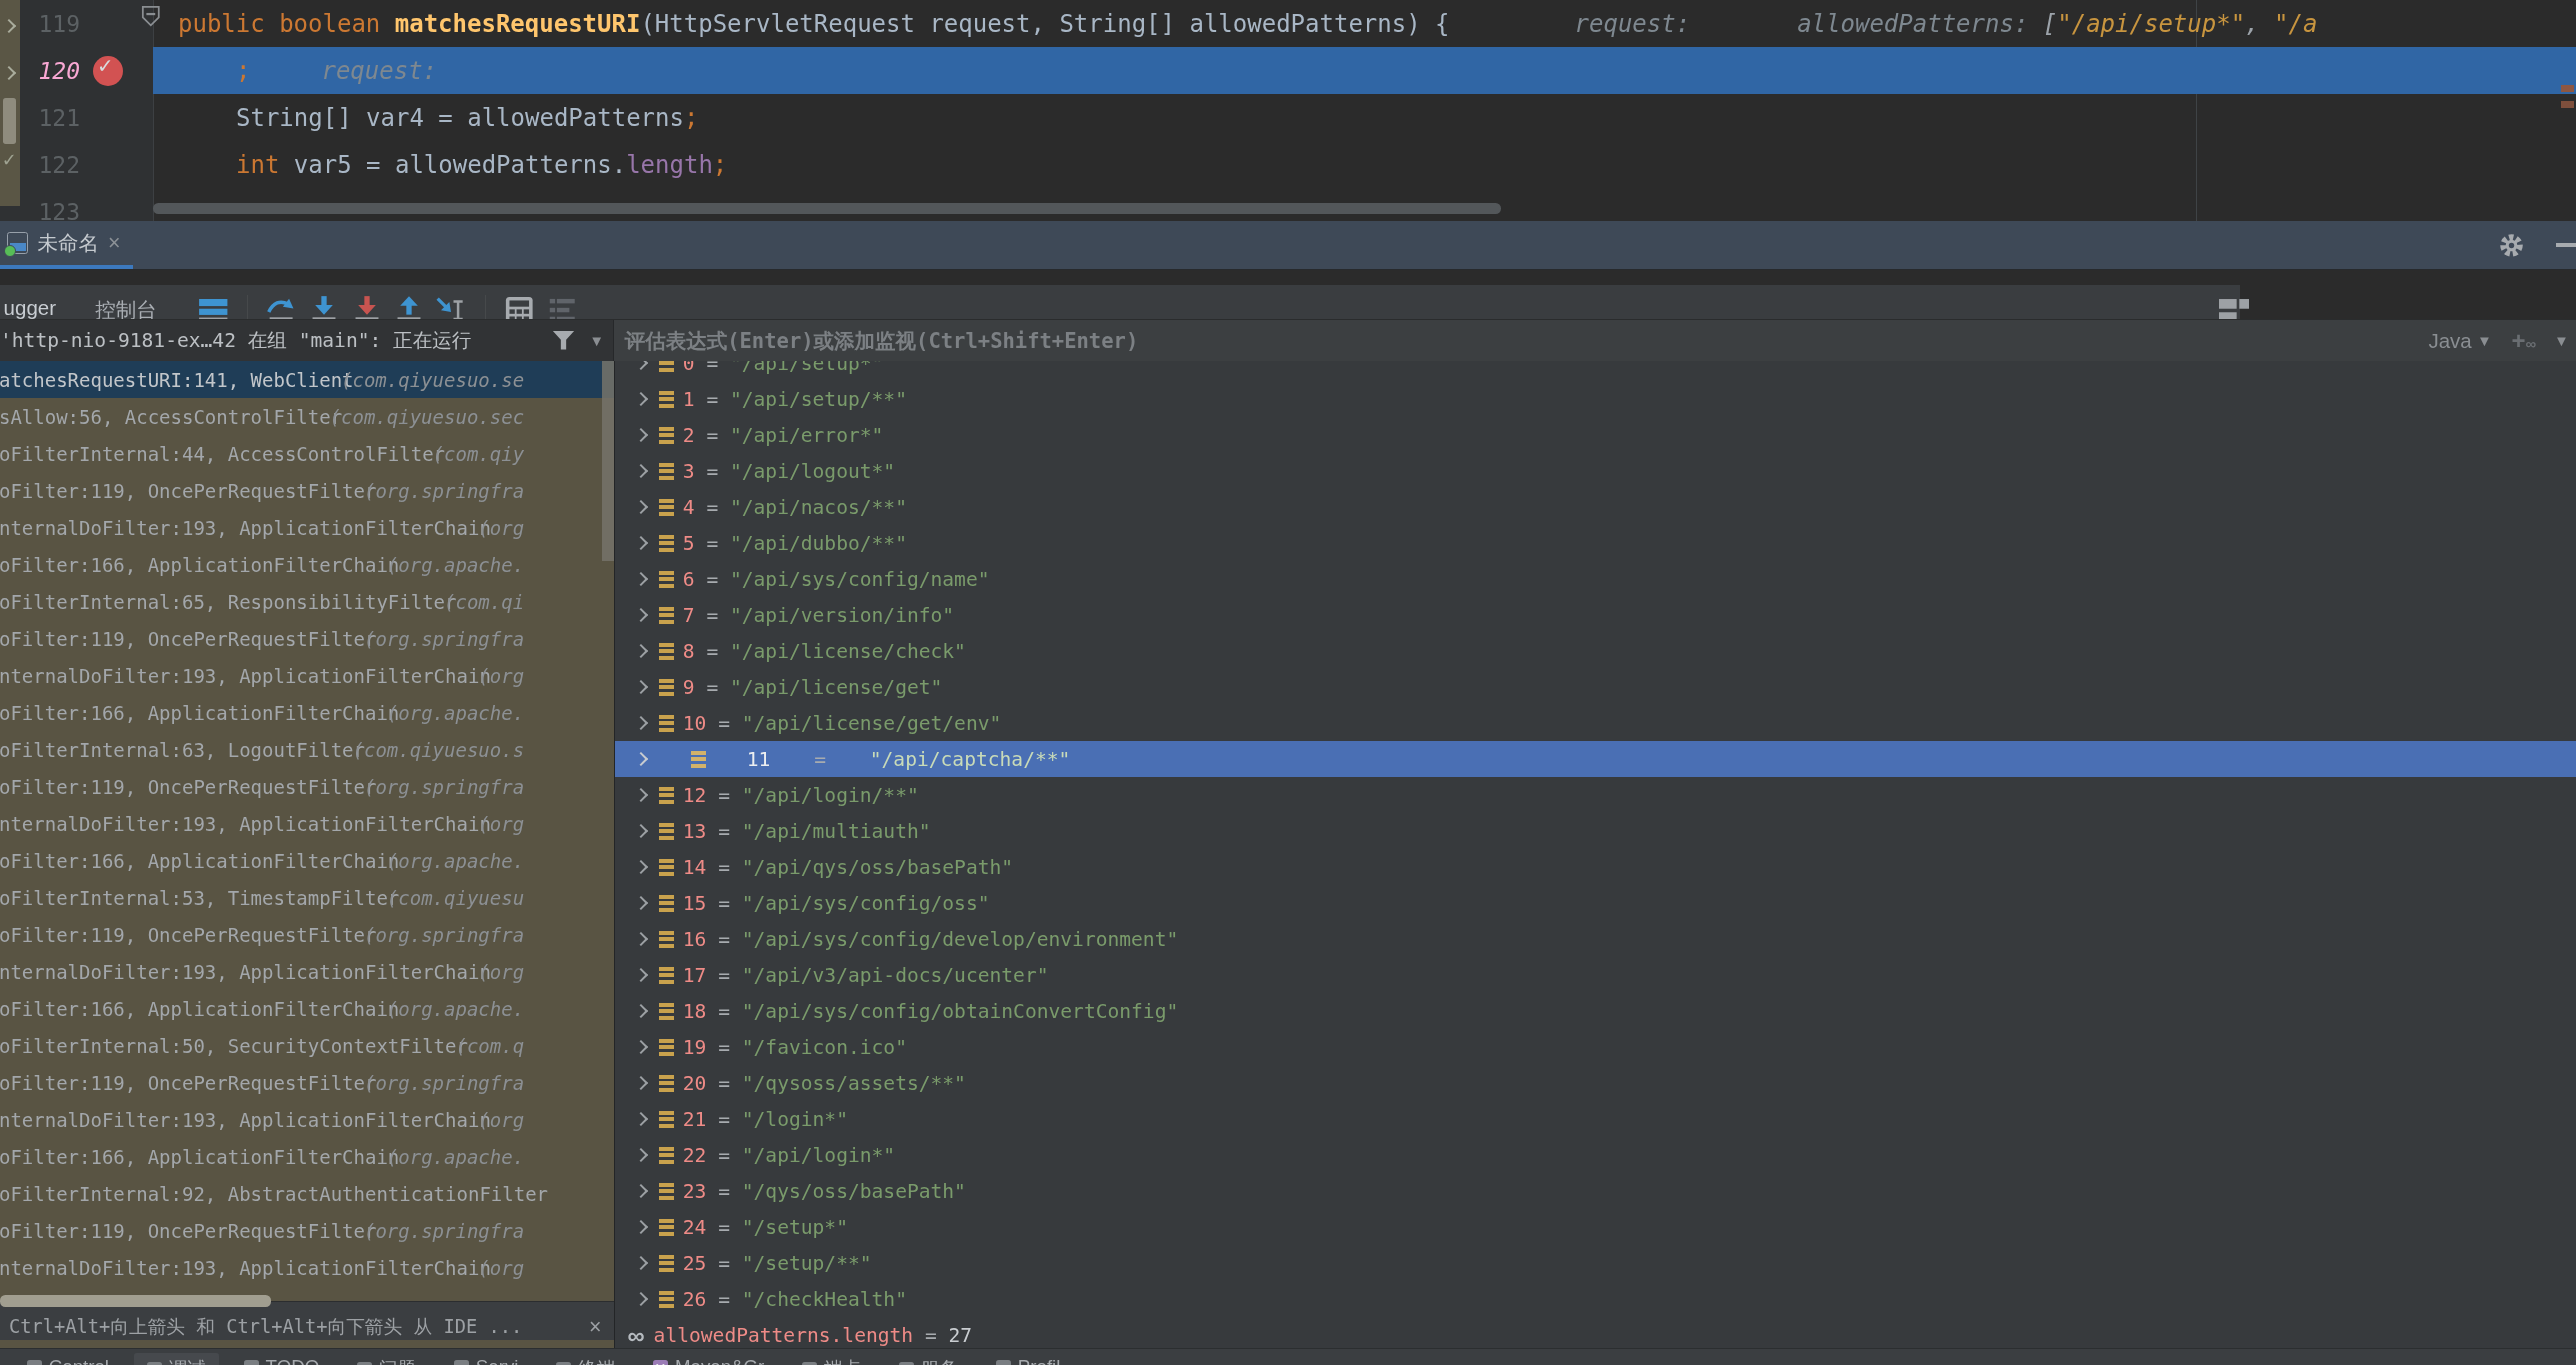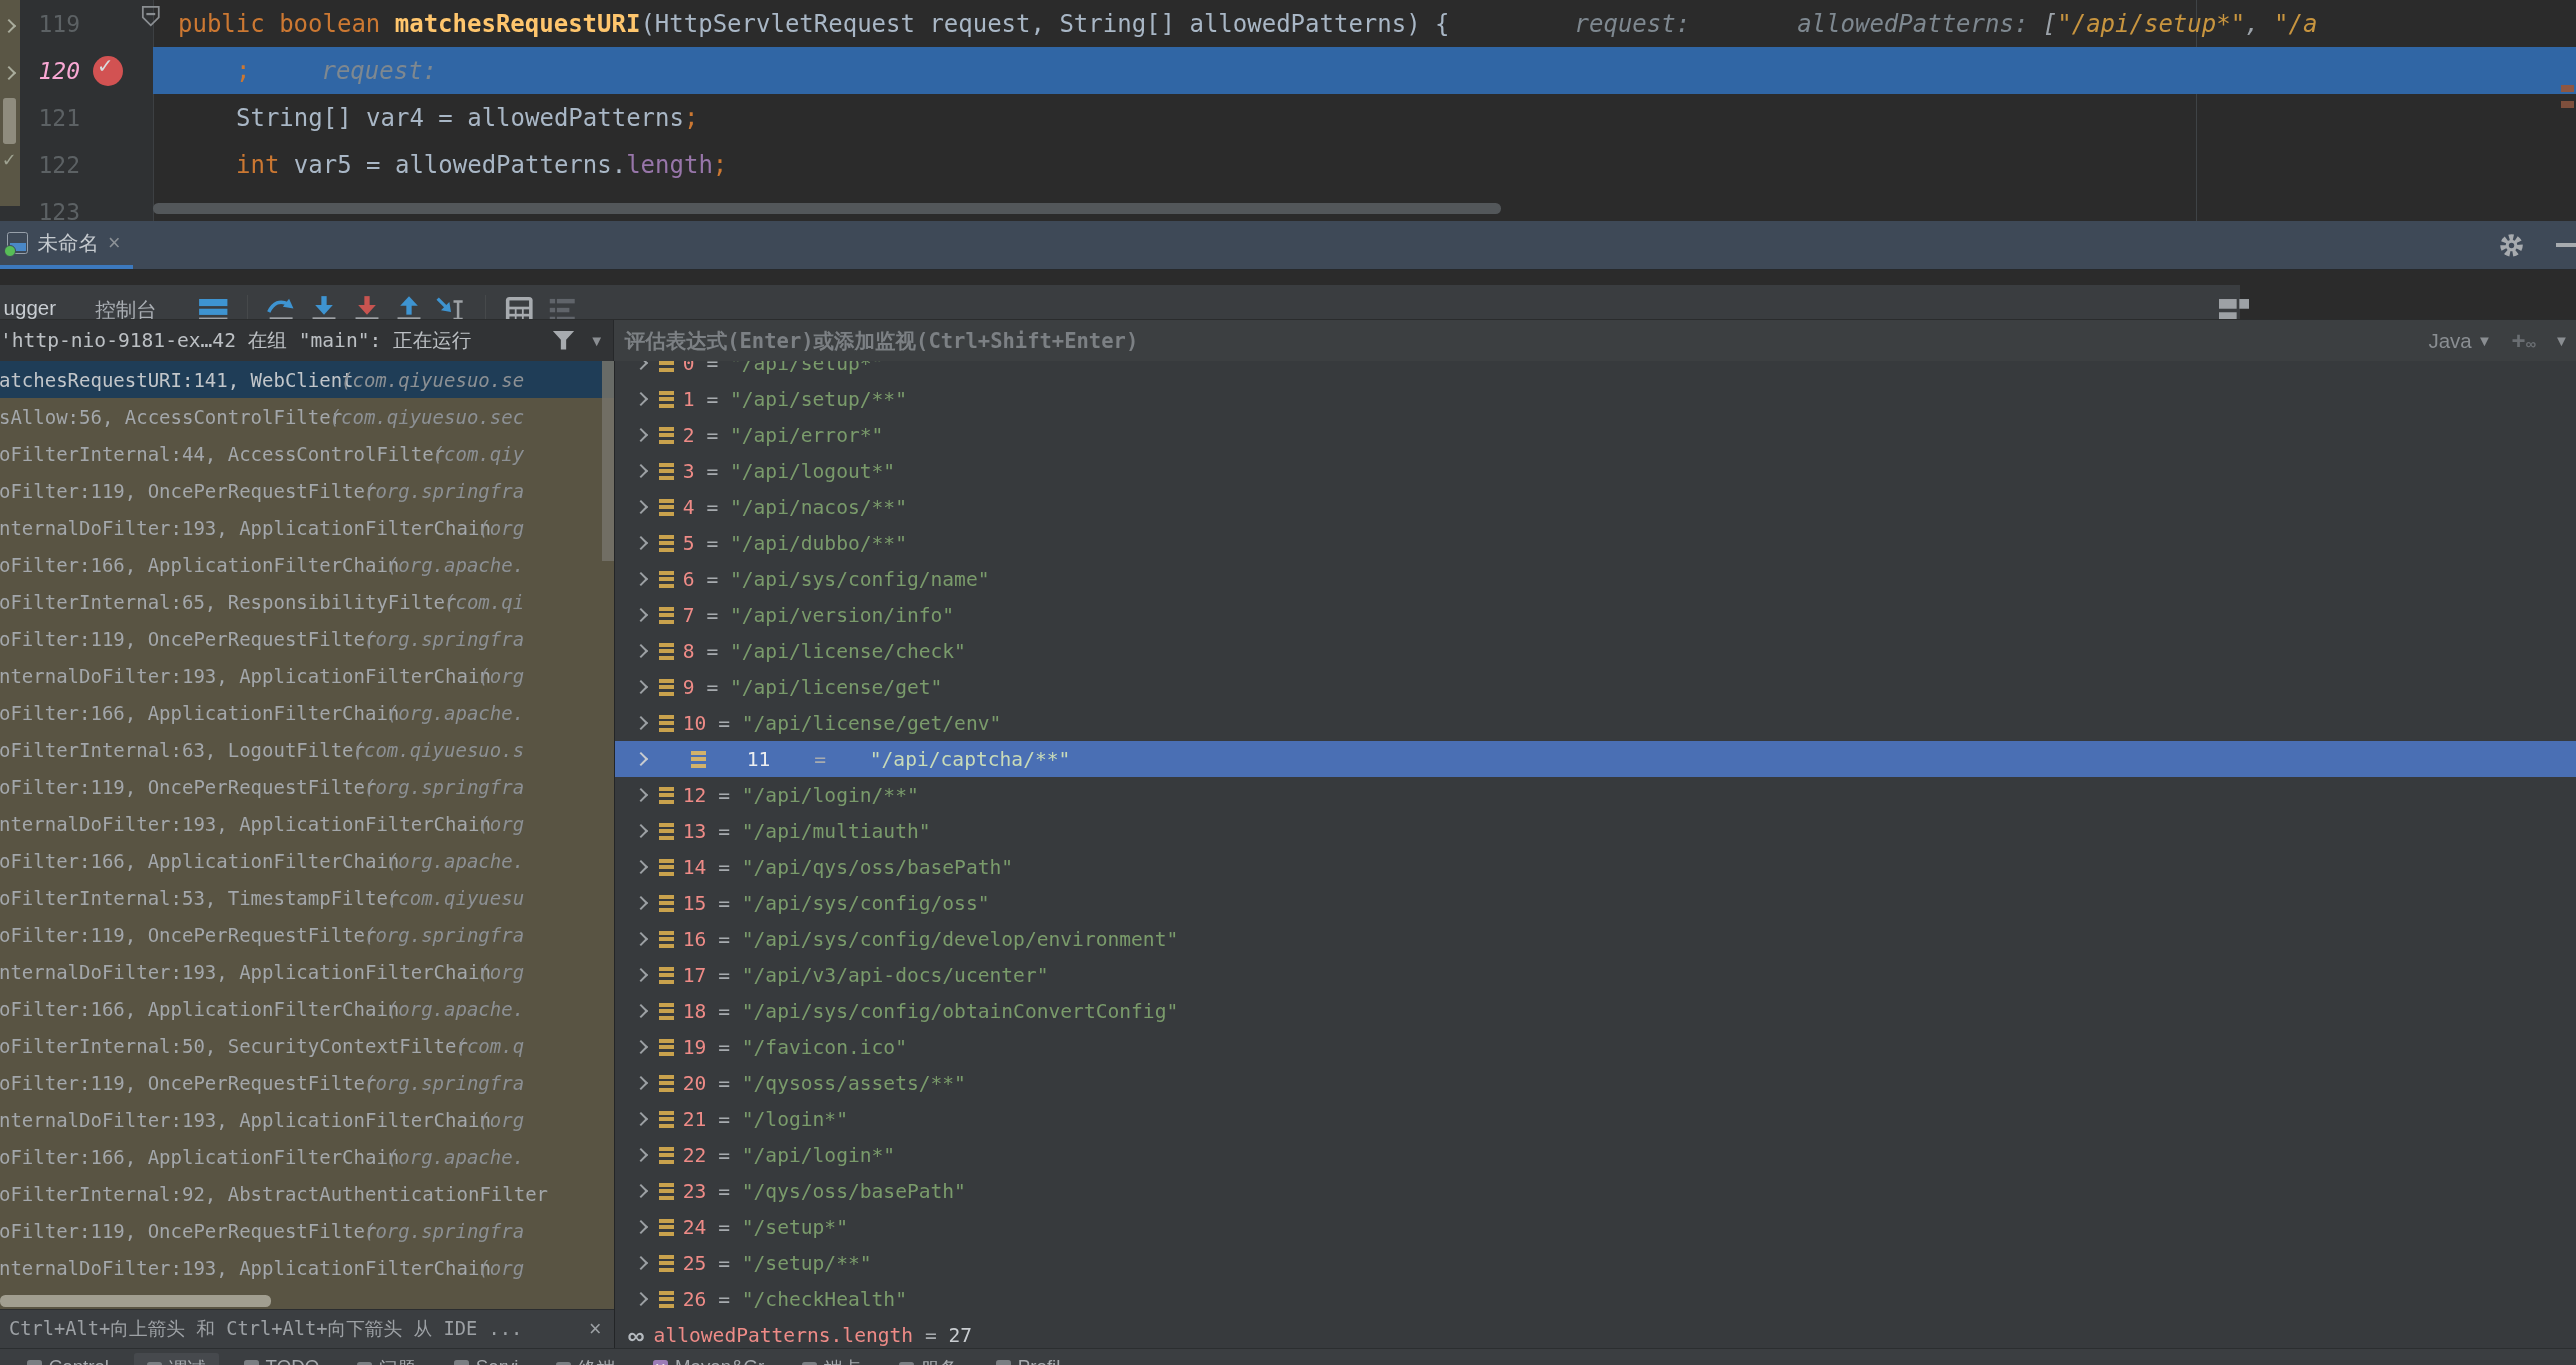--- a/index.html
+++ b/index.html
@@ -73,21 +73,21 @@
   
   .main{position:absolute;left:0;top:361px;width:2576px;height:987px;display:flex;}
   .frames{flex:none;width:614px;position:relative;background:#595443;border-right:1.8px solid #232527;box-sizing:content-box;overflow:hidden;}
   .frame-row{height:37px;display:flex;align-items:center;white-space:nowrap;overflow:hidden;font-size:19px;text-indent:-12.5px;}
   .frame-row.sel{background:#1F3D57;}
   .frame-m{color:#A3A7AB;}
   .frame-p{color:#8C9094;font-style:italic;}
   .frame-row.sel .frame-m{color:#C2C6CA;}
   .frames-vscroll{position:absolute;right:0;top:0;width:11.6px;height:200px;background:#76736A;opacity:.85;z-index:4;}
   .frames-hscroll{position:absolute;left:0;top:934px;width:271px;height:11.6px;background:#A19E90;border-radius:5.3px;z-index:4;}
-  .hintbar{position:absolute;left:0;bottom:0;width:100%;height:39px;background:#3B3E41;border-top:0.9px solid #2B2D2F;display:flex;align-items:center;box-sizing:border-box;padding:0 12.5px 0 9px;}
+  .hintbar{position:absolute;left:0;bottom:8px;width:100%;height:39px;background:#3B3E41;border-top:0.9px solid #2B2D2F;display:flex;align-items:flex-end;box-sizing:border-box;padding:0 12.5px 0 9px;}
   .hintbar .txt{color:#9DA1A5;font-size:18.7px;white-space:nowrap;overflow:hidden;}
   .hintbar .x{margin-left:auto;color:#9DA1A5;font-size:21.4px;}
 
   .vars{flex:1;background:#373A3D;overflow:hidden;position:relative;}
   .var-row{height:36px;display:flex;align-items:center;padding-left:16px;font-size:19.6px;}
   .var-row.first{margin-top:-16px;}
   .var-row.sel{background:#4A6FB4;gap:32px;}
   .chev{flex:none;width:8px;height:8px;border-right:2.2px solid #9CA0A4;border-top:2.2px solid #9CA0A4;transform:rotate(45deg);margin:0 12.5px 0 5.3px;}
   .var-row.sel .chev{border-color:#C8CCD0;}
   .aicon{flex:none;width:15px;height:17px;margin-right:9px;background:repeating-linear-gradient(180deg,#C9A24D 0 4.1px,rgba(0,0,0,0) 4.1px 6.3px);}

